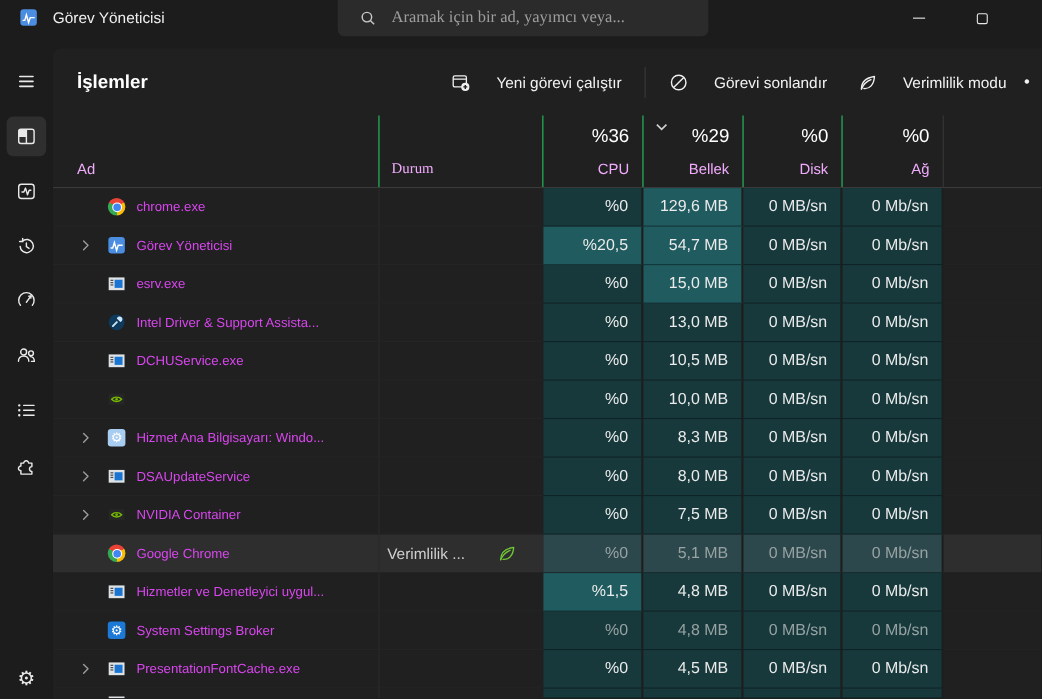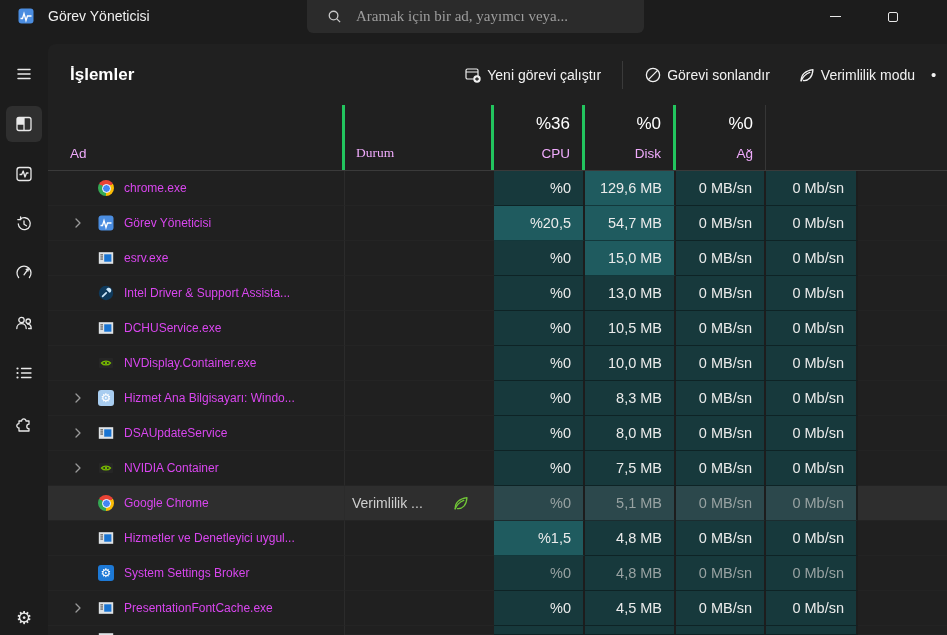--- a/index.html
+++ b/index.html
@@ -36,29 +36,29 @@
   .nav-item.selected{background:#2f2f2f;}
   .nav-item svg{width:20px;height:20px;}
   .gear-glyph{font-size:18px;line-height:1;color:#e9e9e9;font-family:"DejaVu Sans",sans-serif;}
 
   
   .panel{position:absolute;left:48px;top:44px;width:899px;height:591px;background:#202020;border-top-left-radius:8px;overflow:hidden;}
 
   .toolbar{position:absolute;left:0;top:0;width:100%;height:61px;display:flex;align-items:center;}
   .page-title{margin-left:22px;font-size:17px;font-weight:700;color:#ffffff;white-space:nowrap;}
   .tb-actions{margin-left:auto;display:flex;align-items:center;gap:4px;padding-right:0;}
-  .tb-btn{display:flex;align-items:center;gap:5px;padding:7px 12px;border-radius:4px;color:#f2f2f2;font-size:14px;white-space:nowrap;cursor:default;}
+  .tb-btn{display:flex;align-items:center;gap:23px;padding:7px 12px;border-radius:4px;color:#f2f2f2;font-size:14px;white-space:nowrap;cursor:default;}
   .tb-btn svg{width:18px;height:18px;flex:none;}
   .tb-sep{width:1px;height:28px;background:#3a3a3a;margin:0 5px;}
   .tb-more{width:16px;color:#f2f2f2;font-size:15px;text-align:left;}
 
   
   .grid{display:grid;grid-template-columns:297px 149px 91px 91px 90px 92px 1fr;}
   .theader{position:absolute;left:0;top:61px;width:100%;height:66px;border-bottom:1px solid #3a3a3a;}
-  .hcell{position:relative;border-right:3px solid #22c55e;}
+  .hcell{position:relative;border-right:1px solid #22c55e;}
   .hcell.last{border-right:1px solid #363636;}
   .hfiller{border-right:none;}
   .hcell .total{position:absolute;right:12px;top:9px;font-size:17px;color:#ffffff;}
   .hcell .hlabel{position:absolute;right:12px;bottom:9px;font-size:13.5px;color:#f0abfc;}
   .hcell.textcol .hlabel{left:22px;right:auto;}
   .hcell.textcol.status .hlabel{left:11px;font-family:Liberation Serif, serif;}
   .sort-indicator{position:absolute;left:10px;top:6px;width:13px;height:9px;color:#d0d0d0;}
 
   .rows{position:absolute;left:0;top:127px;width:100%;height:464px;overflow:hidden;}
   .row{height:35px;}
@@ -203,20 +203,27 @@
       <span class="hlabel">Ad</span>
     </div>
     <div class="hcell textcol status">
       <span class="hlabel">Durum</span>
     </div>
     <div class="hcell">
       <span class="total">%36</span>
       <span class="hlabel">CPU</span>
     </div>
     <div class="hcell">
+      <svg class="sort-indicator" viewBox="0 0 12 8" fill="none" stroke="currentColor" stroke-width="1.4">
+        <path d="M2 2l4 4 4-4"></path>
+      </svg>
+      <span class="total">%29</span>
+      <span class="hlabel">Bellek</span>
+    </div>
+    <div class="hcell">
       <span class="total">%0</span>
       <span class="hlabel">Disk</span>
     </div>
     <div class="hcell last">
       <span class="total">%0</span>
       <span class="hlabel">Ağ</span>
     </div>
     <div class="hcell hfiller"></div>
   </div>
 
@@ -320,21 +327,20 @@
         <div class="cell filler"></div>
       </div>
       <div class="row grid">
         <div class="cell name-cell">
           <span class="chev"></span>
           <svg class="ic" viewBox="0 0 16 16">
             <rect x="0.8" y="3" width="14.4" height="10" rx="1" fill="#262626"></rect>
             <path d="M3.5 8c2-2.6 7-2.6 9 0-2 2.6-7 2.6-9 0z" fill="none" stroke="#76b900" stroke-width="1.3"></path>
             <circle cx="8" cy="8" r="1.2" fill="#76b900"></circle>
           </svg>
-          <span class="pname">NVDisplay.Container.exe</span>
         </div>
         <div class="cell status-cell">
           <span></span>
         </div>
         <div class="cell val">%0</div>
         <div class="cell val">10,0 MB</div>
         <div class="cell val">0 MB/sn</div>
         <div class="cell val">0 Mb/sn</div>
         <div class="cell filler"></div>
       </div>

